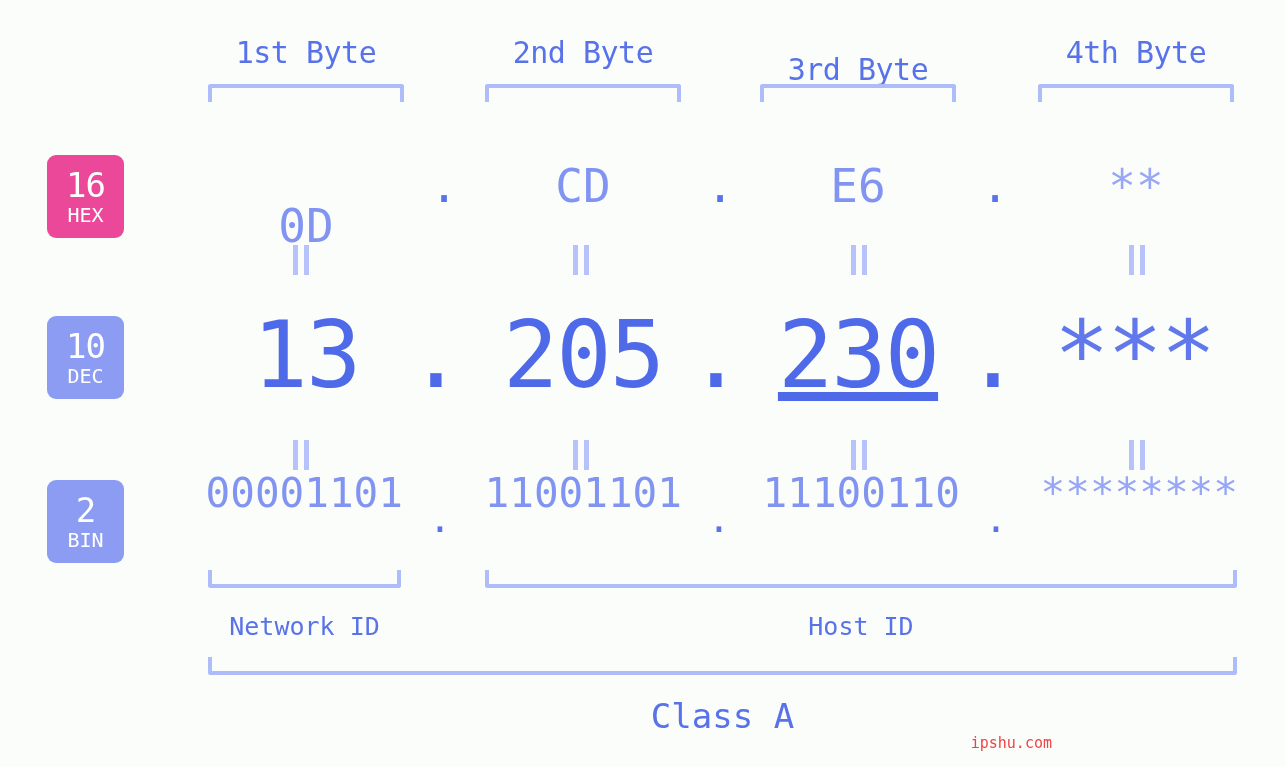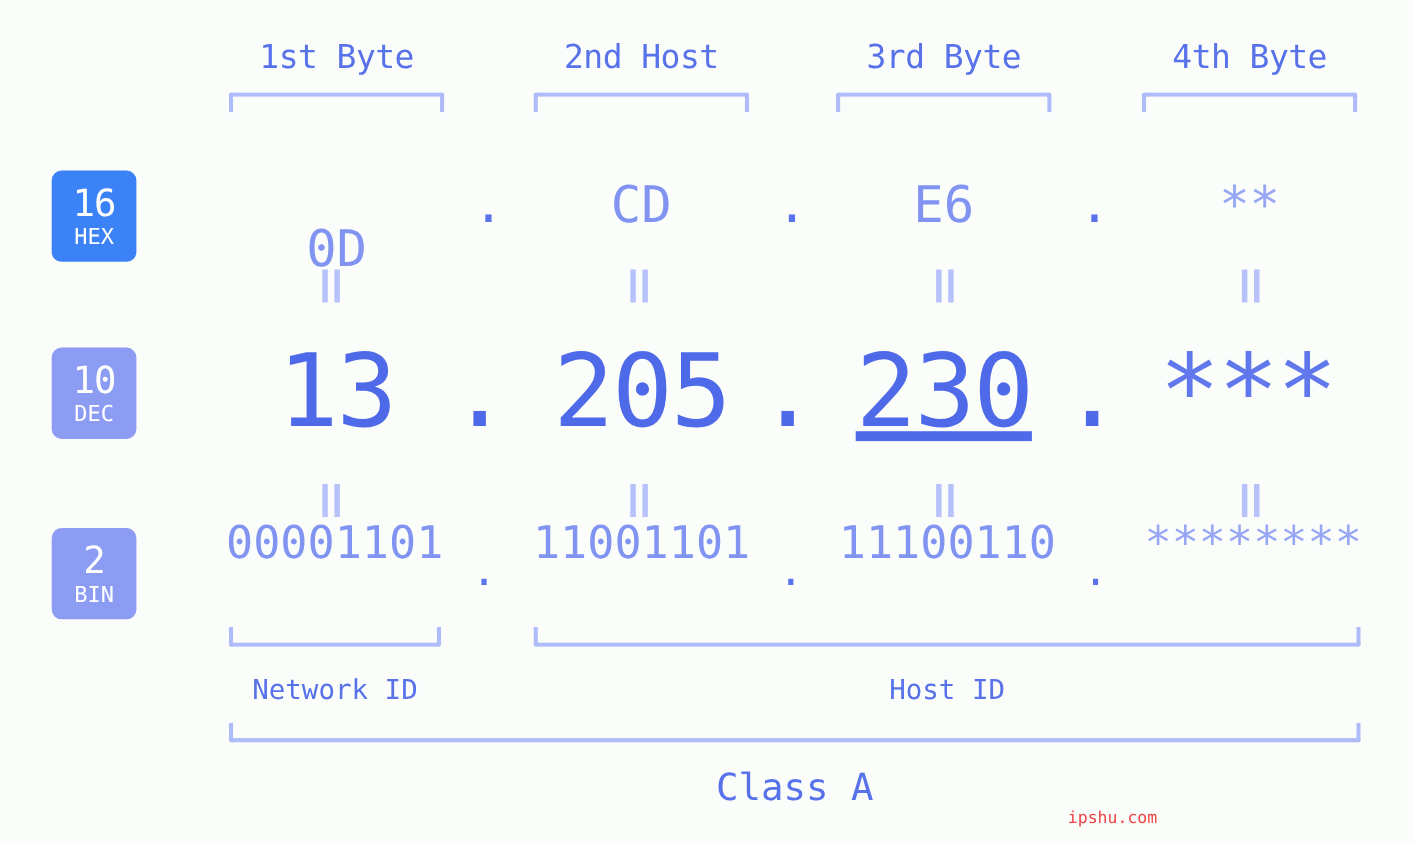--- a/index.html
+++ b/index.html
@@ -57,21 +57,21 @@
     border-bottom-right-radius: 3px;
   }
 
   
   .badge {
     position: absolute;
     left: 47px;
     width: 77px;
     height: 83px;
     border-radius: 9px;
-    background: #3b82f6;
+    background: #ec4899;
     color: #ffffff;
     display: flex;
     flex-direction: column;
     align-items: center;
     justify-content: center;
     font-family: "DejaVu Sans Mono", monospace;
     line-height: 1;
   }
   .badge.light { background: #8c9cf3; align-items: center; }
   .badge .num {
@@ -187,22 +187,22 @@
     color: #ef4444;
     letter-spacing: 0px;
   }
 </style>
 </head>
 <body>
 
 <div class="stage">
 
   <div class="byte-label" style="left:208px; width:196px;">1st Byte</div>
-  <div class="byte-label" style="left:485px; width:196px;">2nd Host</div>
-  <div class="byte-label" style="left:760px; width:196px;">3rd Byte</div>
+  <div class="byte-label" style="left:485px; width:196px;">2nd Byte</div>
+  <div class="byte-label" style="left:760px; width:196px;margin-top:17px;">3rd Byte</div>
   <div class="byte-label" style="left:1038px; width:196px;">4th Byte</div>
 
   <div class="bracket bracket-top" style="left:208px; top:84px; width:196px;"></div>
   <div class="bracket bracket-top" style="left:485px; top:84px; width:196px;"></div>
   <div class="bracket bracket-top" style="left:760px; top:84px; width:196px;"></div>
   <div class="bracket bracket-top" style="left:1038px; top:84px; width:196px;"></div>
 
   <div class="badge" style="top:155px;">
     <span class="num">16</span>
     <span class="radix">HEX</span>

